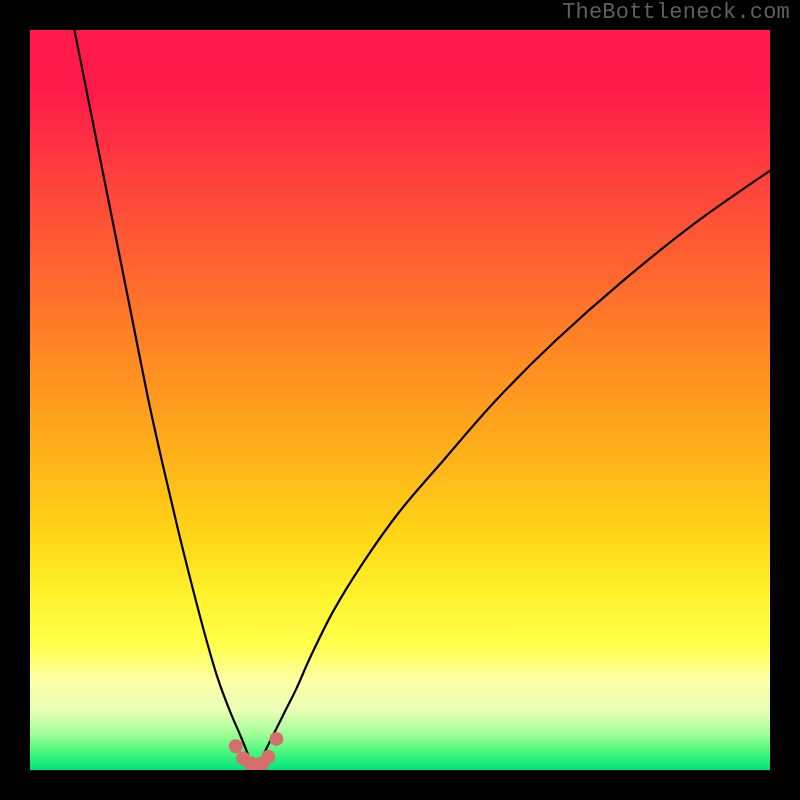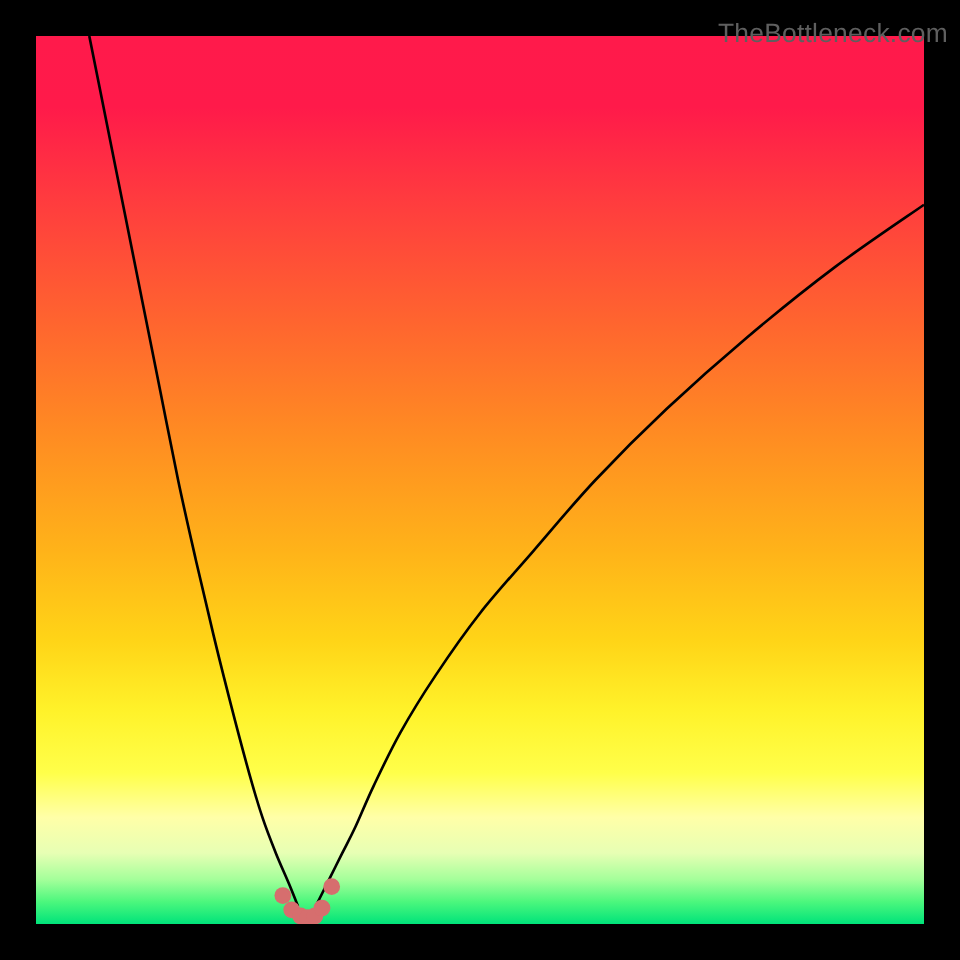--- a/index.html
+++ b/index.html
@@ -12,27 +12,28 @@
     overflow: hidden;
   }
   .frame {
     position: relative;
     width: 800px;
     height: 800px;
     background: #000;
   }
   .watermark {
     position: absolute;
-    top: 15px;
+    top: 0;
     right: 10px;
     color: #5f5f5f;
     font-size: 22px;
     font-weight: 500;
     letter-spacing: 0.2px;
     z-index: 10;
+    font-family: Liberation Mono, monospace;
   }
   .plot-area {
     position: absolute;
     left: 30px;
     top: 30px;
     width: 740px;
     height: 740px;
     overflow: hidden;
   }
   .gradient-bg {

